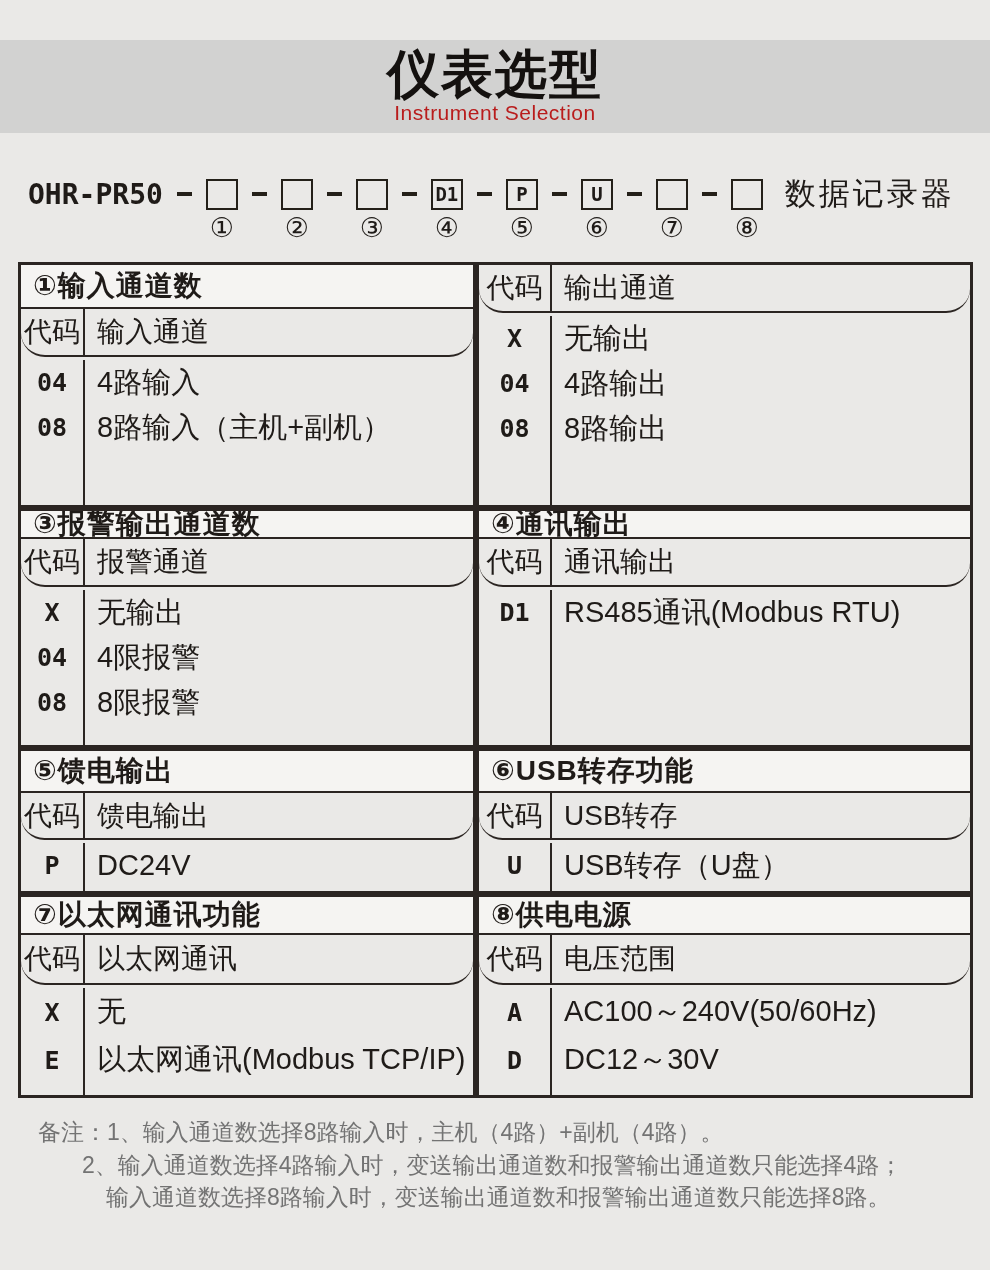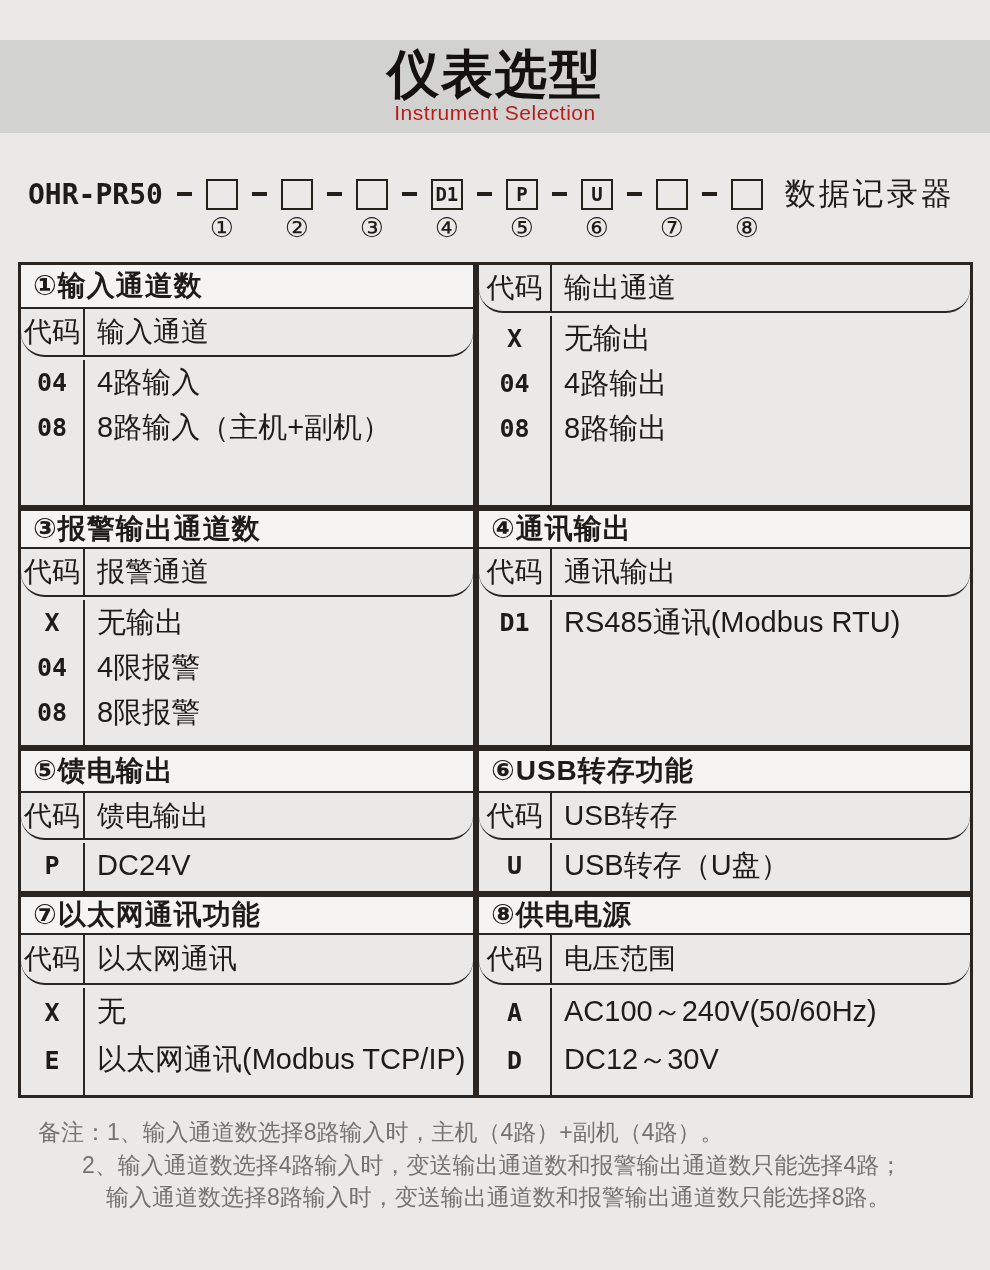--- a/index.html
+++ b/index.html
@@ -44,21 +44,21 @@
   .desc-col{flex:1 1 auto;display:flex;flex-direction:column;}
   .head-cell{font-size:28px;display:flex;align-items:center;height:100%;}
   .sec-head .code-col .head-cell{justify-content:center;width:100%;}
   .sec-head .desc-col .head-cell{padding-left:12px;}
   .cell-line{display:flex;align-items:center;font-size:29px;}
   .code-col .cell-line{justify-content:center;font-family:"DejaVu Sans Mono",monospace;font-size:25px;font-weight:600;}
   .desc-col .cell-line{padding-left:12px;white-space:nowrap;}
 
   
   .r1 .sec-title{height:44px;} .r1 .sec-head{height:48px;} .r1 .cell-line{height:45px;}
-  .r2 .sec-title{height:38px;} .r2 .sec-head{height:48px;} .r2 .cell-line{height:45px;}
+  .r2 .sec-title{height:28px;} .r2 .sec-head{height:48px;} .r2 .cell-line{height:45px;}
   .r3 .sec-title{height:42px;} .r3 .sec-head{height:47px;} .r3 .cell-line{height:45px;}
   .r4 .sec-title{height:38px;} .r4 .sec-head{height:50px;} .r4 .cell-line{height:48px;}
 
   
   .notes{position:absolute;left:38px;top:1116px;font-size:23px;line-height:33px;color:#737373;}
   .note-line{white-space:nowrap;}
   .note-line.n2{margin-left:44px;}
   .note-line.n3{margin-left:68px;line-height:30px;}
   .note-line.n4{margin-left:64px;line-height:31px;}
 </style>

